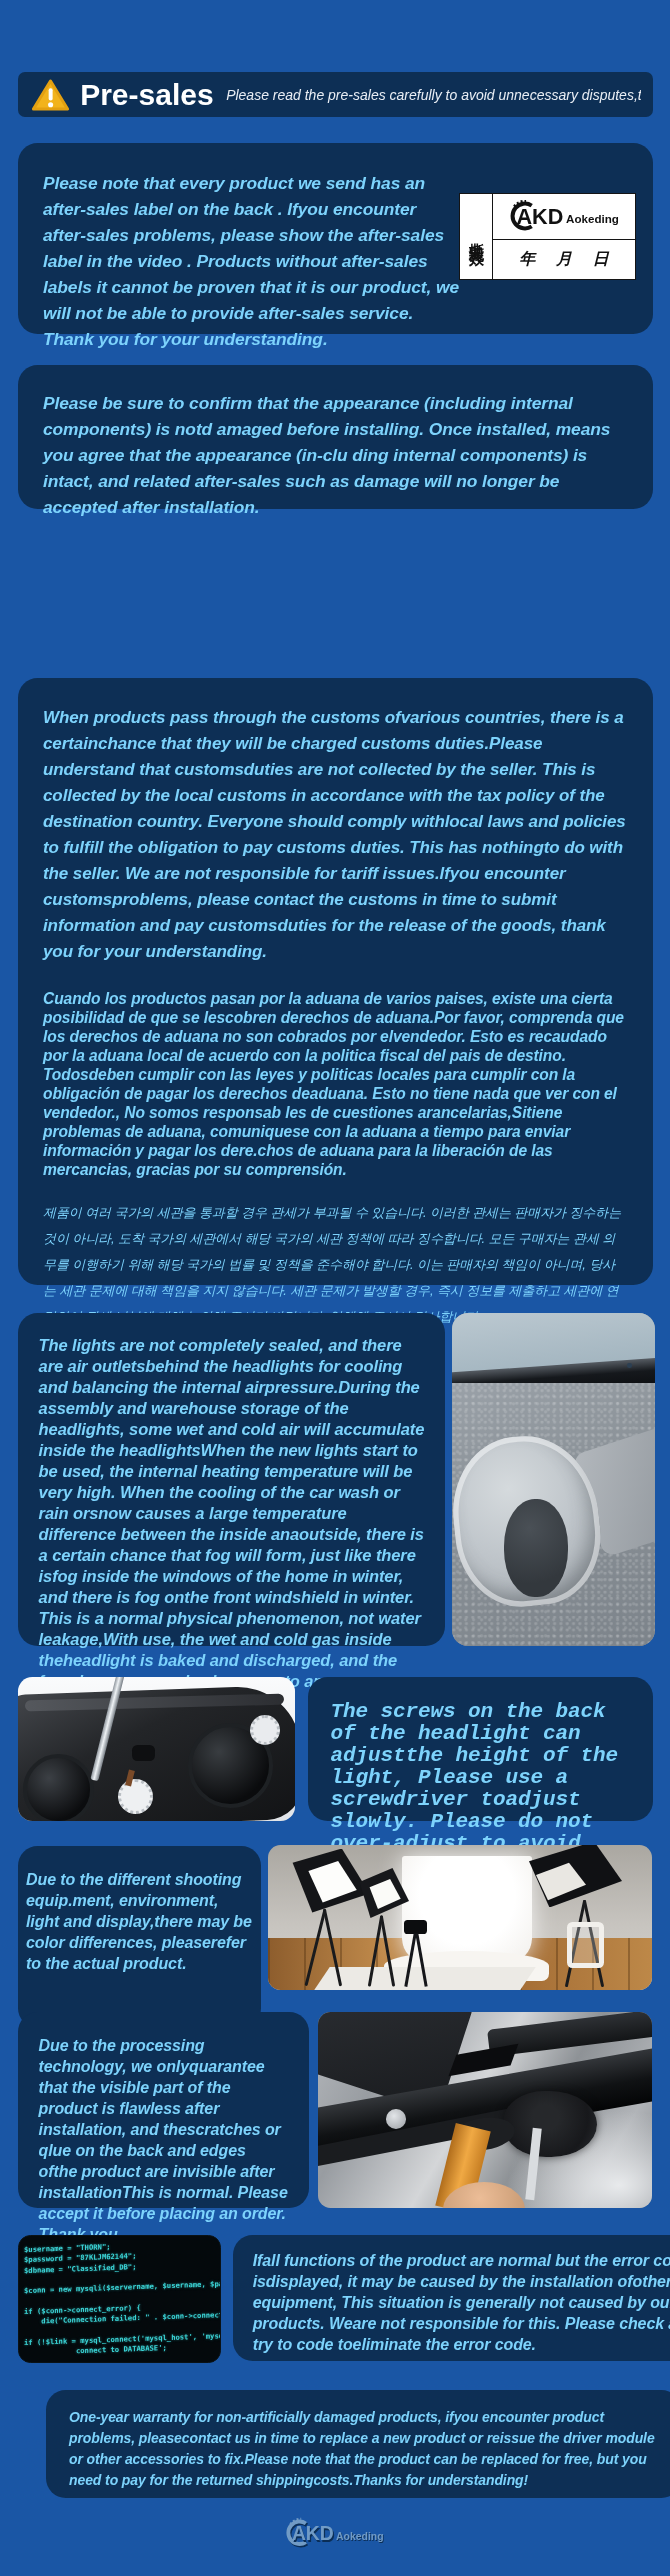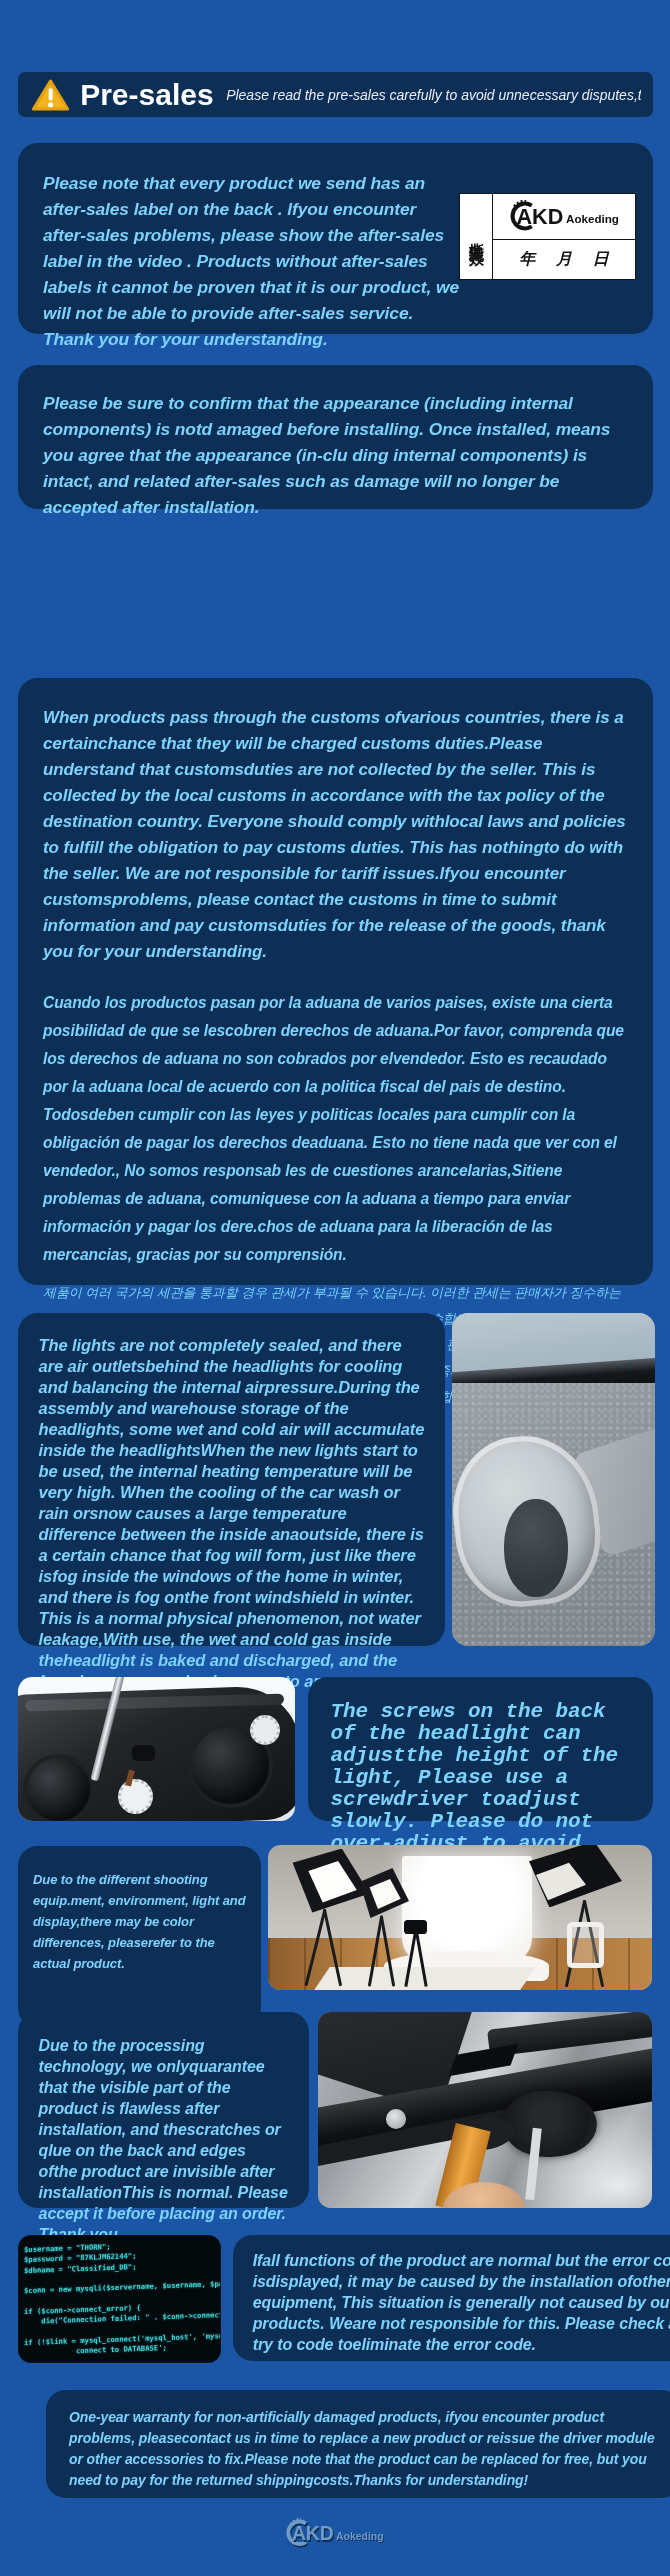--- a/index.html
+++ b/index.html
@@ -16,21 +16,21 @@
   #header .title{font-size:30px;font-weight:800;color:#ffffff;margin-left:10.7px;white-space:nowrap;}
   #header .subtitle{font-size:14px;font-style:italic;font-weight:500;color:#e9eef5;margin-left:12.5px;white-space:nowrap;overflow:hidden;}
 
   
   #box-after-sales{left:18px;top:143px;width:635px;height:191px;padding:27px 25px;}
   #box-after-sales .para{width:420px;font-size:17.4px;line-height:26px;}
   #box-appearance{left:18px;top:365px;width:635px;height:144px;padding:25px 25px;font-size:17.4px;line-height:26px;}
   #box-installation{left:18px;top:536px;width:635px;height:113px;padding:23px 25px;font-size:17.4px;line-height:26px;}
   #box-customs{left:18px;top:678px;width:635px;height:607px;padding:27px 25px;}
   #box-customs .en{font-size:17px;line-height:26px;margin-bottom:24px;}
-  #box-customs .es{font-size:15.6px;line-height:28px;margin-bottom:11px;}
+  #box-customs .es{font-size:15.6px;line-height:19px;margin-bottom:21px;}
   #box-customs .ko{font-size:13px;line-height:26px;font-weight:500;}
 
   
   #box-fog{left:18px;top:1313px;width:427px;height:333px;padding:21.5px 20.6px;font-size:16.5px;line-height:21px;}
   #img-fog{left:452px;top:1313px;width:203px;height:333px;border-radius:16px;background:#868d94;}
   #img-fog .hood{left:-9px;top:-5.4px;width:224px;height:64px;background:linear-gradient(175deg,#bcc9d1,#9fb2bd);transform:rotate(-2deg);}
   #img-fog .gapband{left:-10.7px;top:52px;width:232px;height:27px;background:linear-gradient(180deg,#555b62,#15181c 45%,#0d0f12);transform:rotate(-4deg);}
   #img-fog .bodygrey{left:0;top:70px;width:203px;height:268px;background:
       radial-gradient(circle at 30% 20%,rgba(255,255,255,.18) 0.9px,transparent 2.2px),
       radial-gradient(circle at 70% 60%,rgba(255,255,255,.14) 0.9px,transparent 2.2px),
@@ -47,21 +47,21 @@
   #img-screwdriver .cap1{left:5.4px;top:77px;width:63px;height:63px;border-radius:50%;background:radial-gradient(circle at 35% 32%,#3c4045,#0b0c0e 72%);border:4.5px solid #1e2124;}
   #img-screwdriver .cap2{left:170px;top:46px;width:77px;height:77px;border-radius:50%;background:radial-gradient(circle at 35% 32%,#393d41,#0a0b0d 72%);border:4.5px solid #1e2124;}
   #img-screwdriver .gear1{left:100px;top:102px;width:29px;height:29px;border-radius:50%;background:#eef0f2;border:3.6px dotted #b9bec3;}
   #img-screwdriver .gear2{left:232px;top:38px;width:24px;height:24px;border-radius:50%;background:#e9ebee;border:3.6px dotted #b9bec3;}
   #img-screwdriver .knob{left:114px;top:68px;width:23px;height:16px;border-radius:5.4px;background:#0e0f11;}
   #img-screwdriver .shaft{left:86px;top:-9px;width:8px;height:114px;background:linear-gradient(90deg,#8f969d,#eef2f5 45%,#767d84);transform:rotate(14deg);border-radius:2.7px;}
   #img-screwdriver .tip{left:109px;top:93px;width:6.3px;height:16px;background:#7a4a28;transform:rotate(14deg);}
   #box-screws{left:308px;top:1677px;width:345px;height:144px;padding:24px 22.4px;font-size:21px;line-height:22px;font-family:Liberation Mono, monospace;}
 
   
-  #box-colordiff{left:18px;top:1846px;width:243px;height:182px;padding:23px 15px;font-size:13px;line-height:21px;}
+  #box-colordiff{left:18px;top:1846px;width:243px;height:182px;padding:23px 8px;font-size:16px;line-height:21px;}
   #img-studio{left:268px;top:1845px;width:384px;height:145px;border-radius:12.5px;background:linear-gradient(180deg,#aaa7a1 0%,#c7c4bf 55%,#d6d3ce 100%);}
   #img-studio .floor{left:0;top:93px;width:384px;height:52px;background:repeating-linear-gradient(90deg,rgba(70,40,10,.35) 0 1.8px,transparent 1.8px 36px),linear-gradient(90deg,#8d5d2d,#c08a4b 30%,#a16a33 60%,#bd8848 100%);}
   #img-studio .backdrop{left:134px;top:10.7px;width:130px;height:106px;background:radial-gradient(ellipse at 50% 38%,#ffffff 52%,#f1efeb 100%);border-radius:2.7px 2.7px 23px 23px;box-shadow:0 0 23px rgba(255,255,255,.85);}
   #img-studio .drape{left:116px;top:106px;width:165px;height:30px;background:#f7f5f1;border-radius:50% 50% 7.2px 7.2px;}
   #img-studio .sheet{left:54px;top:122px;width:206px;height:23px;background:#eceae5;transform:skewX(-34deg);}
   #img-studio .sb1{left:19.7px;top:3.6px;width:82px;height:64px;background:#141518;clip-path:polygon(6% 22%,66% 0,100% 70%,30% 100%);}
   #img-studio .sb1f{left:36px;top:14.3px;width:55px;height:45px;background:#fdfdfb;clip-path:polygon(8% 26%,62% 4%,96% 68%,34% 96%);}
   #img-studio .sb2{left:86px;top:23px;width:55px;height:50px;background:#17181b;clip-path:polygon(10% 28%,70% 0,100% 66%,30% 100%);}
   #img-studio .sb2f{left:97px;top:32px;width:38px;height:34px;background:#fbfbf8;clip-path:polygon(12% 30%,66% 6%,94% 64%,34% 94%);}
   #img-studio .sb3{left:261px;top:-3.6px;width:93px;height:66px;background:#101114;clip-path:polygon(0 30%,70% 0,100% 60%,22% 100%);}

